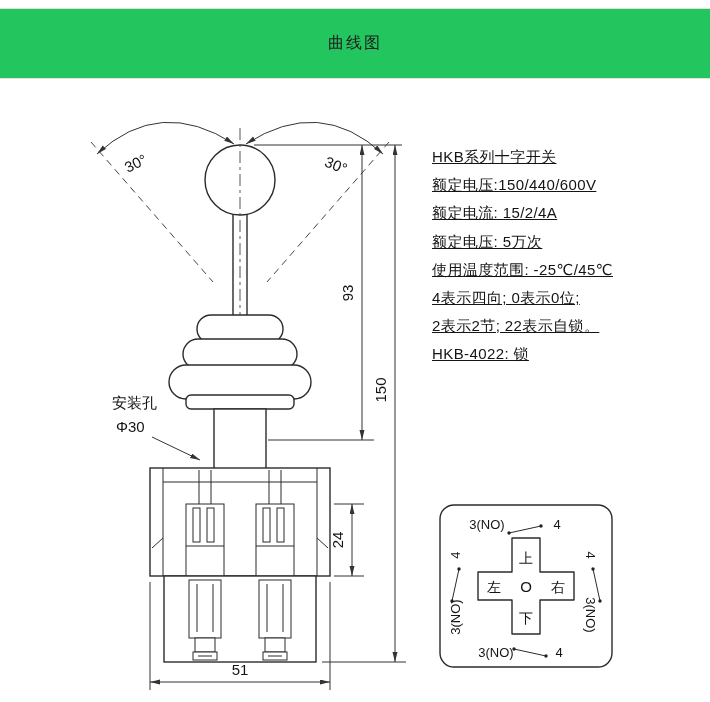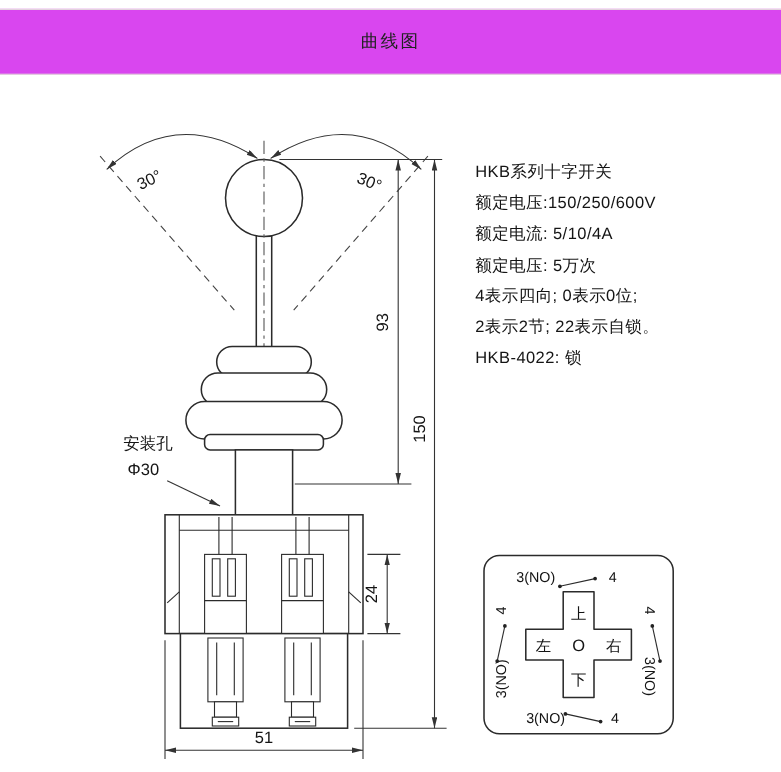--- a/index.html
+++ b/index.html
@@ -2,28 +2,28 @@
 <html><head>
 <meta charset="utf-8">
 <style>
   html,body { margin:0; padding:0; }
   body {
     width:710px; height:702px; background:#ffffff; position:relative; overflow:hidden;
     font-family:"Liberation Sans","DejaVu Sans",sans-serif;
   }
   #page { position:relative; width:710px; height:702px; }
   .header {
-    position:absolute; top:8px; left:0; width:710px; height:60px;
-    background:#d946ef; border-top:1px solid #e4e1db; border-bottom:1px solid #e4e1db;
+    position:absolute; top:8px; left:0; width:710px; height:71px;
+    background:#22c55e; border-top:1px solid #e4e1db; border-bottom:1px solid #e4e1db;
     display:flex; align-items:center; justify-content:center; box-sizing:border-box;
   }
   .header .title { font-size:16px; color:#222; letter-spacing:2px; }
   .specs { position:absolute; left:432px; top:143px; }
   .specs .line {
-    font-size:15px; line-height:28.2px; color:#141414; white-space:nowrap; letter-spacing:0.4px;
+    font-size:15px; line-height:28.2px; color:#141414; white-space:nowrap; letter-spacing:0.4px;text-decoration:underline;
   }
   svg.drawing { position:absolute; top:80px; left:0; }
   svg text { font-family:"Liberation Sans","DejaVu Sans",sans-serif; fill:#141414; }
   .outline { fill:#ffffff; stroke:#2b2b2b; stroke-width:1.4; }
   .detail  { fill:none; stroke:#2b2b2b; stroke-width:1; }
   .fillpart{ fill:#ffffff; stroke:#2b2b2b; stroke-width:1; }
   .dim     { fill:none; stroke:#333333; stroke-width:1; }
   .dimtext { font-size:15px; }
   .schtext { font-size:13px; }
   .crosstext { font-size:14px; }
@@ -34,23 +34,24 @@
 <body>
 
 <div id="page">
 
   <div class="header">
     <span class="title">曲线图</span>
   </div>
 
   <div class="specs">
     <div class="line">HKB系列十字开关</div>
-    <div class="line">额定电压:150/250/600V</div>
-    <div class="line">额定电流: 5/10/4A</div>
+    <div class="line">额定电压:150/440/600V</div>
+    <div class="line">额定电流: 15/2/4A</div>
     <div class="line">额定电压: 5万次</div>
+    <div class="line">使用温度范围: -25℃/45℃</div>
     <div class="line">4表示四向; 0表示0位;</div>
     <div class="line">2表示2节; 22表示自锁。</div>
     <div class="line">HKB-4022: 锁</div>
   </div>
 
   <svg class="drawing" width="710" height="622" viewBox="0 0 710 622">
     <defs>
       <marker id="arrE" markerWidth="11" markerHeight="6" refX="10" refY="2.5" orient="auto" markerUnits="userSpaceOnUse">
         <path d="M0,0 L10,2.5 L0,5 Z" fill="#333"></path>
       </marker>

